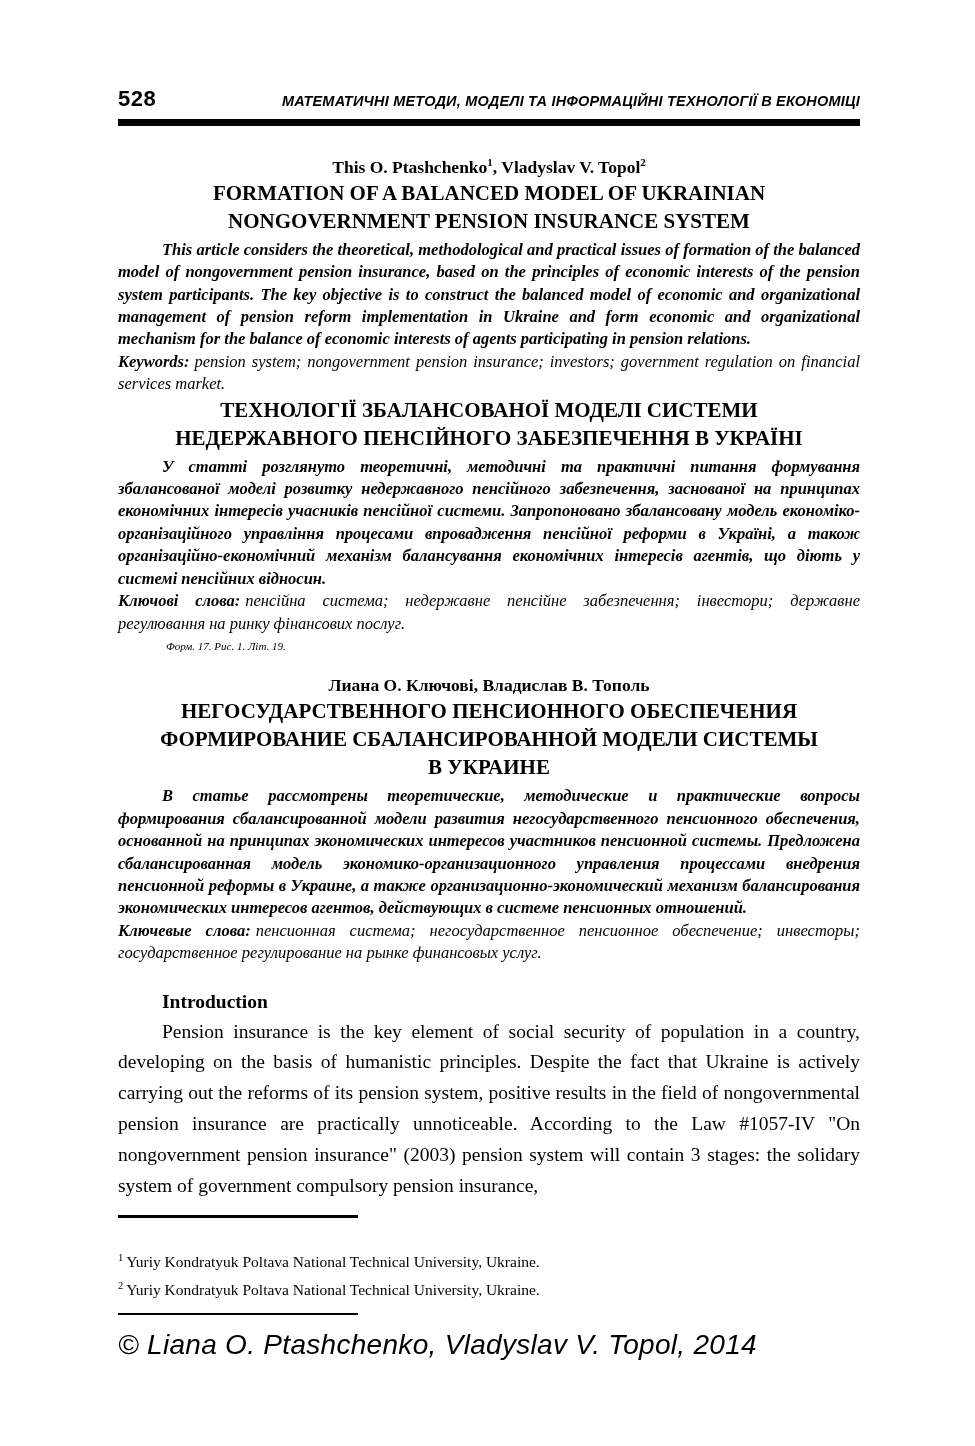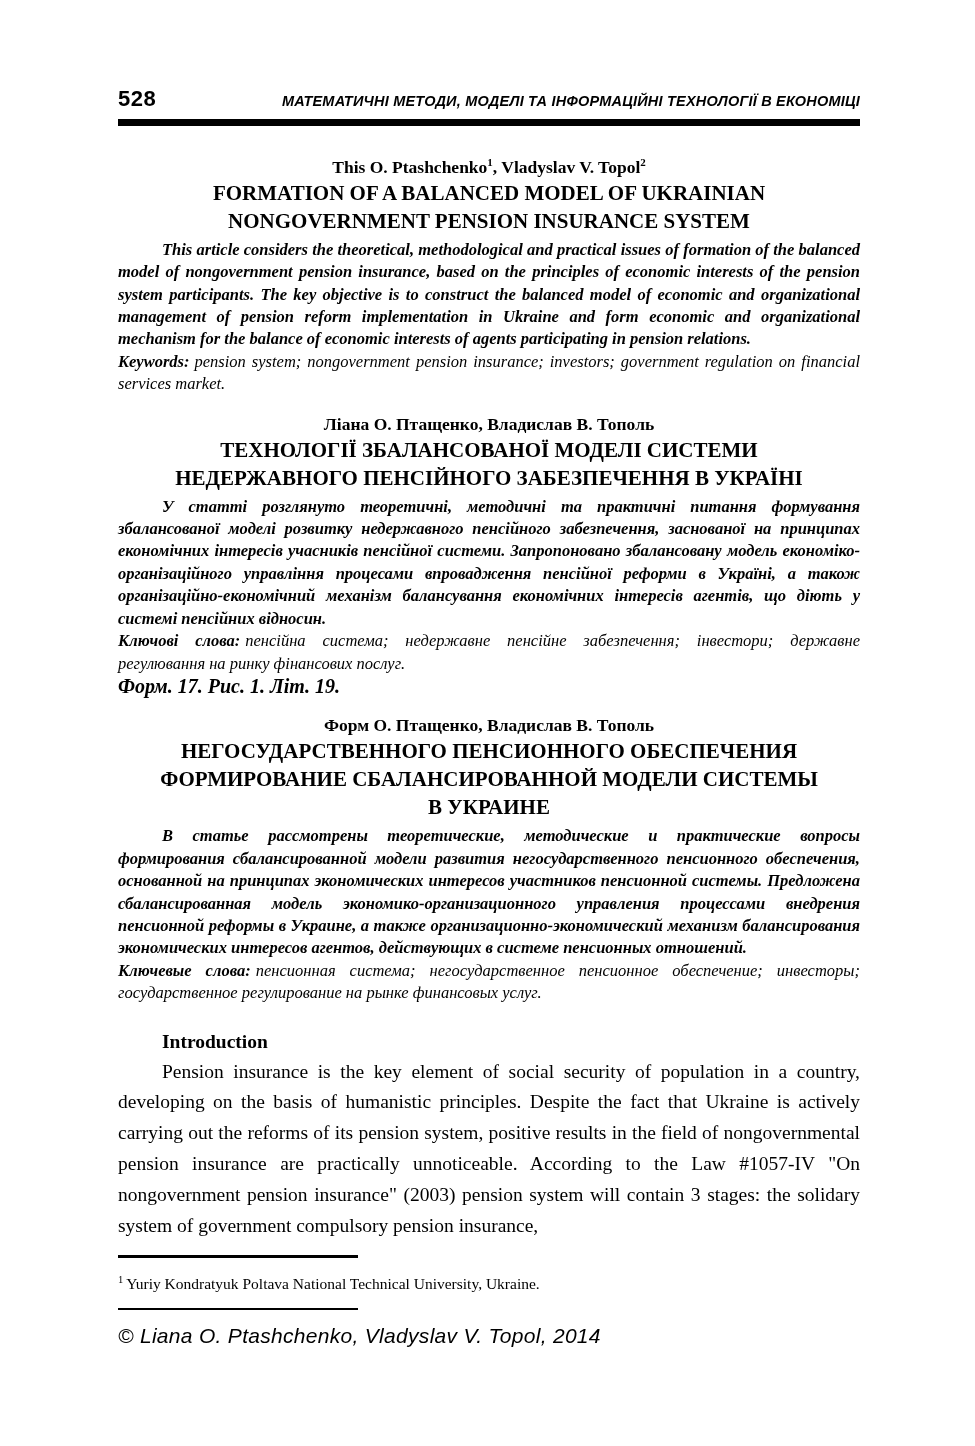--- a/index.html
+++ b/index.html
@@ -59,22 +59,22 @@
     text-indent: 44px;
     margin-top: 4px;
   }
   .kwline {
     font-style: italic;
     font-size: 16.5px; line-height: 22.4px;
     text-align: justify;
   }
   .kwline .kw-label { font-weight: bold; margin-right: 5px; }
   .statline {
-    font-weight: bold; font-style: italic;
-    font-size: 20px; line-height: 22.4px;
+    font-weight: normal; font-style: italic;
+    font-size: 11px; line-height: 22.4px; margin-left: 48px;
   }
 
   
   .section-heading {
     font-weight: bold;
     font-size: 19.5px; line-height: 30px;
     margin-top: 22px;
     text-indent: 44px;
   }
   .bodypara {
@@ -82,27 +82,27 @@
     text-align: justify;
     text-indent: 44px;
   }
 
   
   .fn-rule  { width: 240px; height: 3px;   background: #000; margin-top: 14px; }
   .fn-rule2 { width: 240px; height: 2.5px; background: #000; margin-top: 12px; }
   .footnote {
     font-size: 15.5px; line-height: 23px;
   }
-  .footnotes { margin-top: 10px; }
+  .footnotes { margin-top: 28px; }
   .footnote sup { font-size: 10.5px; margin-right: 3px; }
 
   .copyright {
     font-family: "Liberation Sans", sans-serif;
     font-style: italic;
-    font-size: 21px;
+    font-size: 28px;
     margin-top: 14px;
     letter-spacing: 0.3px;
   }
 </style>
 </head>
 <body>
 
 <div class="page">
 
   <div class="runhead">
@@ -115,52 +115,52 @@
 
   <div class="btitle">
     <div>FORMATION OF A BALANCED MODEL OF UKRAINIAN</div>
     <div>NONGOVERNMENT PENSION INSURANCE SYSTEM</div>
   </div>
 
   <p class="abstract">This article considers the theoretical, methodological and practical issues of formation of the balanced model of nongovernment pension insurance, based on the principles of economic interests of the pension system participants. The key objective is to construct the balanced model of economic and organizational management of pension reform implementation in Ukraine and form economic and organizational mechanism for the balance of economic interests of agents participating in pension relations.</p>
 
   <p class="kwline"><span class="kw-label">Keywords:</span><span>pension system; nongovernment pension insurance; investors; government regulation on financial services market.</span></p>
 
-  <p class="authors uk">Ліана О. Птащенко, Владислав В. Тополь</p>
 
   <div class="btitle">
     <div>ТЕХНОЛОГІЇ ЗБАЛАНСОВАНОЇ МОДЕЛІ СИСТЕМИ</div>
     <div>НЕДЕРЖАВНОГО ПЕНСІЙНОГО ЗАБЕЗПЕЧЕННЯ В УКРАЇНІ</div>
   </div>
 
   <p class="abstract">У статті розглянуто теоретичні, методичні та практичні питання формування збалансованої моделі розвитку недержавного пенсійного забезпечення, заснованої на принципах економічних інтересів учасників пенсійної системи. Запропоновано збалансовану модель економіко-організаційного управління процесами впровадження пенсійної реформи в Україні, а також організаційно-економічний механізм балансування економічних інтересів агентів, що діють у системі пенсійних відносин.</p>
 
   <p class="kwline"><span class="kw-label">Ключові слова:</span><span>пенсійна система; недержавне пенсійне забезпечення; інвестори; державне регулювання на ринку фінансових послуг.</span></p>
 
   <p class="statline">Форм. 17. Рис. 1. Літ. 19.</p>
 
-  <p class="authors ru">Форм О. Птащенко, Владислав В. Тополь</p>
+  <p class="authors ru">Лиана О. Ключові, Владислав В. Тополь</p>
 
   <div class="btitle">
     <div>НЕГОСУДАРСТВЕННОГО ПЕНСИОННОГО ОБЕСПЕЧЕНИЯ</div>
     <div>ФОРМИРОВАНИЕ СБАЛАНСИРОВАННОЙ МОДЕЛИ СИСТЕМЫ</div>
     <div>В УКРАИНЕ</div>
   </div>
 
   <p class="abstract">В статье рассмотрены теоретические, методические и практические вопросы формирования сбалансированной модели развития негосударственного пенсионного обеспечения, основанной на принципах экономических интересов участников пенсионной системы. Предложена сбалансированная модель экономико-организационного управления процессами внедрения пенсионной реформы в Украине, а также организационно-экономический механизм балансирования экономических интересов агентов, действующих в системе пенсионных отношений.</p>
 
   <p class="kwline"><span class="kw-label">Ключевые слова:</span><span>пенсионная система; негосударственное пенсионное обеспечение; инвесторы; государственное регулирование на рынке финансовых услуг.</span></p>
 
   <h2 class="section-heading">Introduction</h2>
 
   <p class="bodypara">Pension insurance is the key element of social security of population in a country, developing on the basis of humanistic principles. Despite the fact that Ukraine is actively carrying out the reforms of its pension system, positive results in the field of nongovernmental pension insurance are practically unnoticeable. According to the Law #1057-IV "On nongovernment pension insurance" (2003) pension system will contain 3 stages: the solidary system of government compulsory pension insurance,</p>
 
   <div class="fn-rule"></div>
 
   <div class="footnotes">
     <p class="footnote"><sup>1</sup><span>Yuriy Kondratyuk Poltava National Technical University, Ukraine.</span></p>
+    <p class="footnote"><sup>2</sup><span>Yuriy Kondratyuk Poltava National Technical University, Ukraine.</span></p>
   </div>
 
   <div class="fn-rule2"></div>
 
   <p class="copyright">© Liana O. Ptashchenko, Vladyslav V. Topol, 2014</p>
 
 </div>
 
 </body></html>

